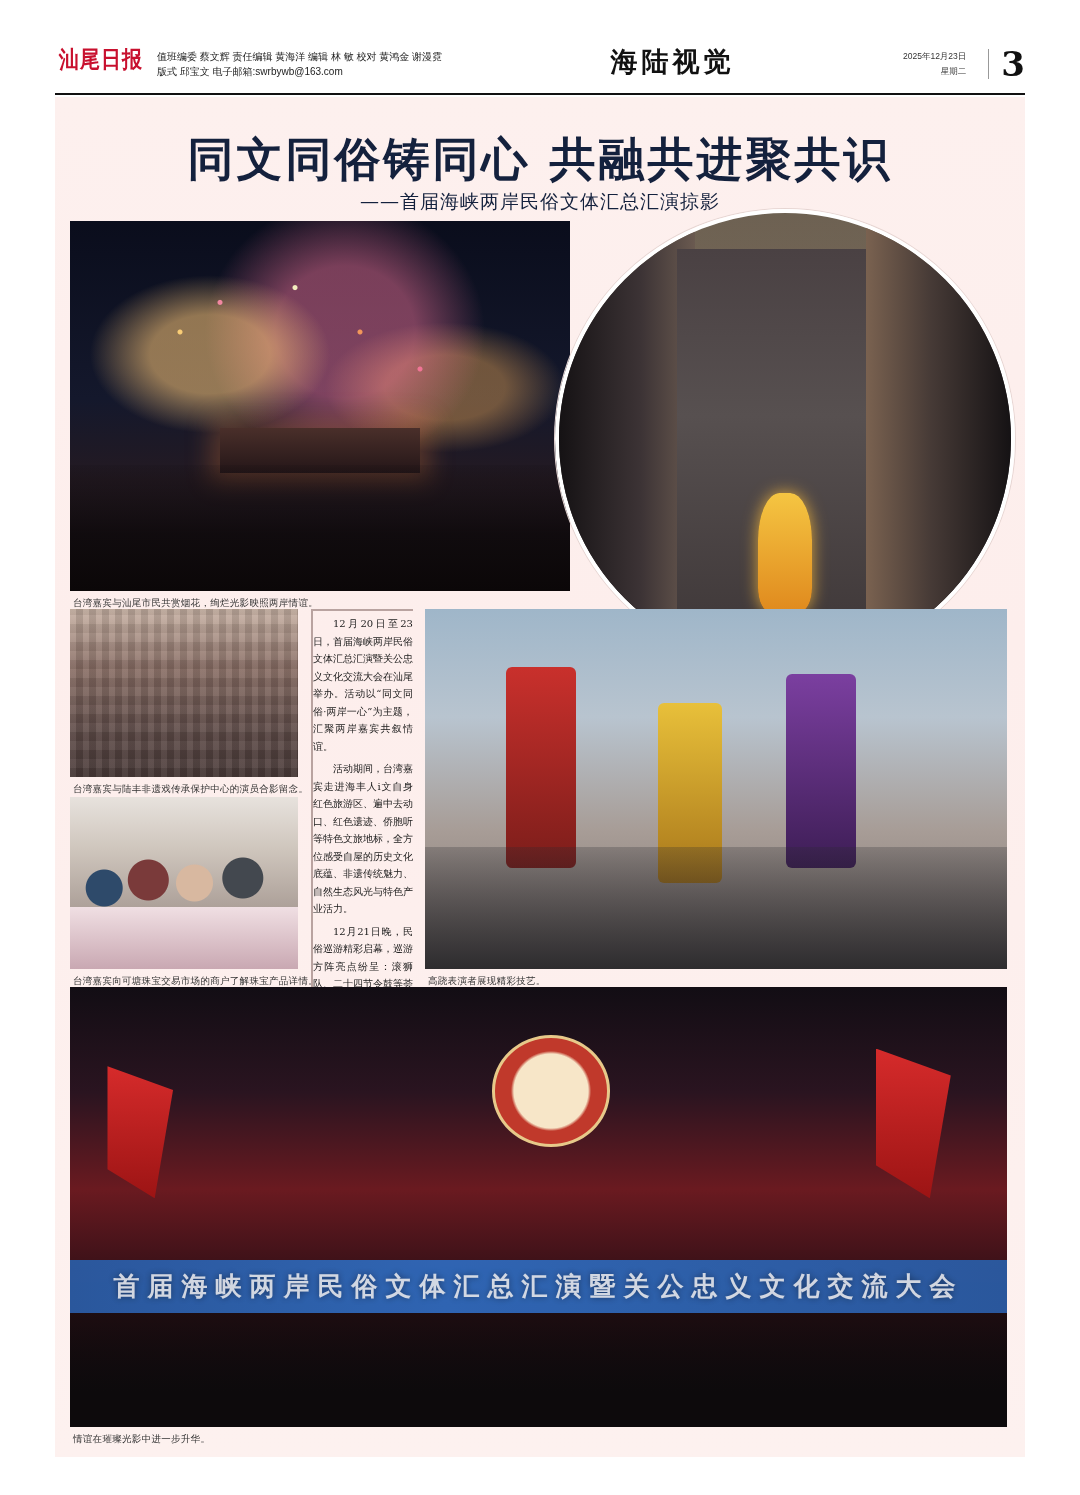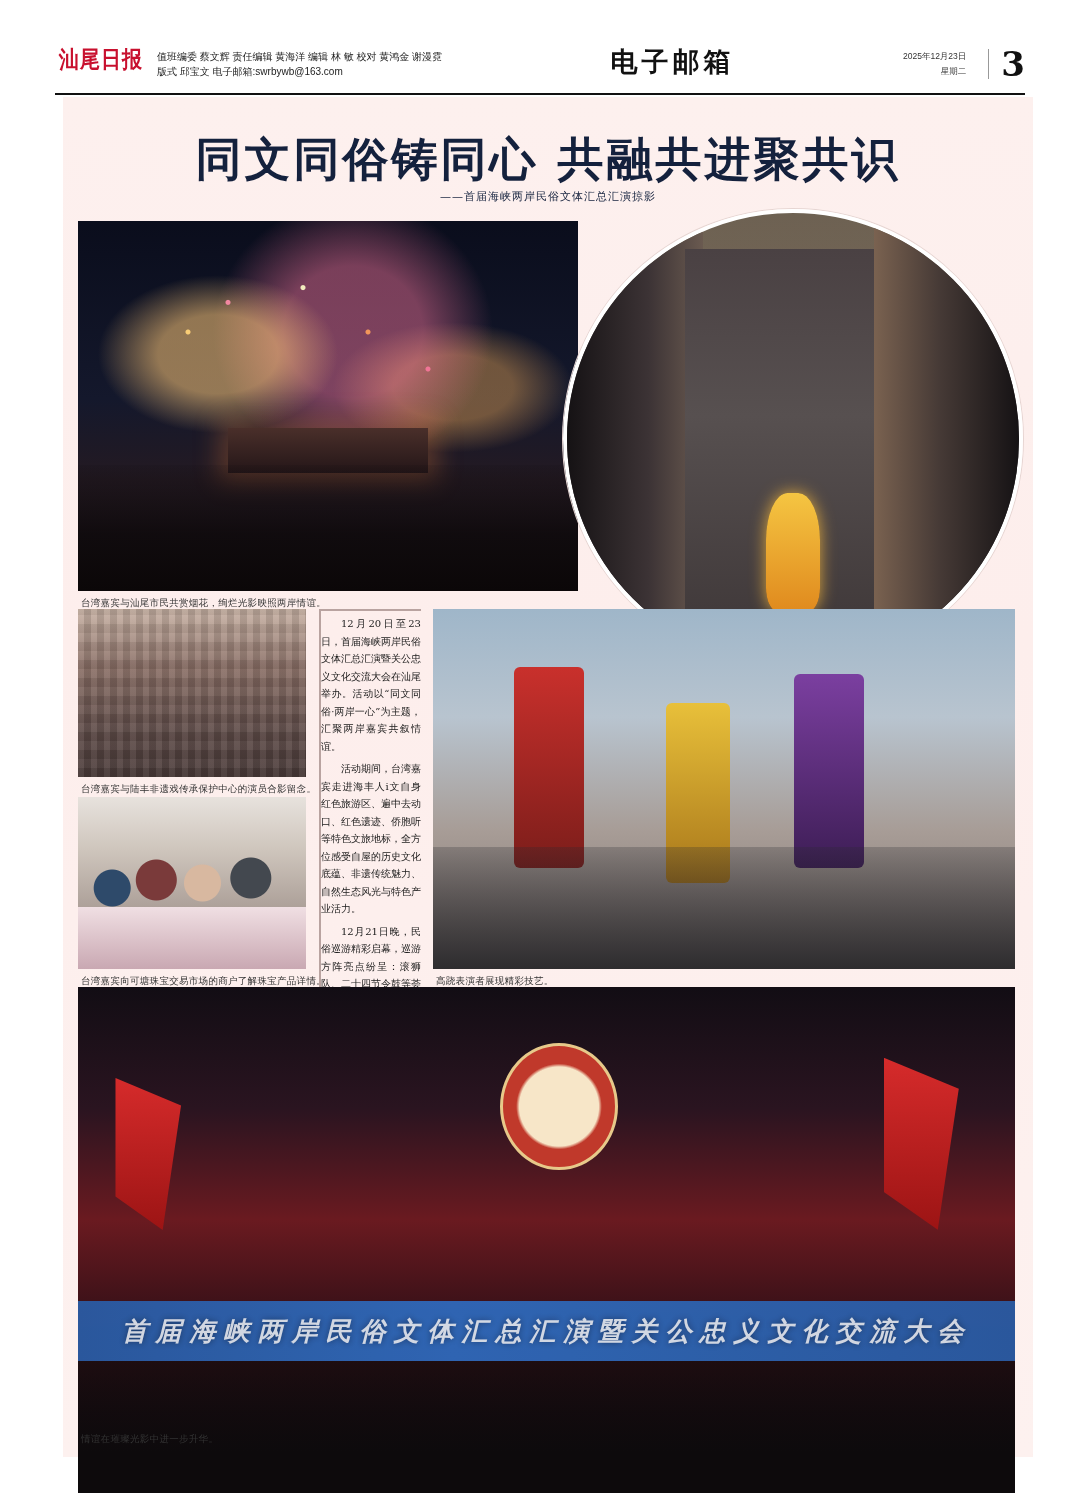--- a/index.html
+++ b/index.html
@@ -59,33 +59,32 @@
     width:1px;height:30px;background:#999;margin:0 12px;flex:0 0 auto;
   }
   .rule{
     position:absolute;left:55px;top:93px;width:970px;height:2px;background:#111;
   }
 
   
   .panel{
     position:absolute;left:55px;top:97px;width:970px;height:1360px;
     background:linear-gradient(180deg,#fdf0ee 0%,#fdeeec 40%,#fdf1ef 100%);
-    margin-left:8px;
   }
 
   .headline{
     position:absolute;left:0;top:32px;width:100%;
     text-align:center;
     font-family:"DejaVu Serif","Liberation Serif",serif;
     font-weight:bold;font-size:46px;letter-spacing:3px;color:#14213d;
     white-space:nowrap;
   }
   .subhead{
     position:absolute;left:0;top:92px;width:100%;
-    text-align:center;font-size:11px;color:#14213d;letter-spacing:1px;
+    text-align:center;font-size:19px;color:#14213d;letter-spacing:1px;
     font-family:"DejaVu Serif","Liberation Serif",serif;
   }
 
   
   .photo{position:absolute;overflow:hidden;background:#333;}
   .cap{
     position:absolute;font-size:9.5px;color:#333;letter-spacing:.3px;
     white-space:nowrap;
   }
 
@@ -168,22 +167,22 @@
   
   #p-stilt{left:370px;top:512px;width:582px;height:360px;
     background:linear-gradient(180deg,#9fb6c9 0%,#b8c4cf 30%,#a79c96 62%,#7d7470 100%);}
   #p-stilt .crowdbar{
     position:absolute;left:0;bottom:0;width:100%;height:34%;
     background:linear-gradient(180deg,rgba(40,40,46,.25),rgba(26,26,30,.8));
   }
   #p-stilt .fig{position:absolute;border-radius:6px;}
 
   
-  #p-stage{left:15px;top:890px;width:937px;height:506px;
-    background:linear-gradient(180deg,#120d14 0%,#2a1420 24%,#6a1a20 46%,#3a1118 64%,#120d12 100%);font-style:italic;}
+  #p-stage{left:15px;top:890px;width:937px;height:440px;
+    background:linear-gradient(180deg,#120d14 0%,#2a1420 24%,#6a1a20 46%,#3a1118 64%,#120d12 100%);}
   #p-stage .seal{
     position:absolute;left:45%;top:11%;width:12%;height:24%;border-radius:50%;
     background:radial-gradient(circle,#f7e6c8 0 48%, #c0392b 52% 100%);
     border:3px solid #e7c98a;
   }
   #p-stage .banner{
     position:absolute;left:0;top:62%;width:100%;height:12%;
     background:linear-gradient(90deg,#2a5ea8 0%,#2f6cc0 40%,#2a5ea8 100%);
     opacity:.92;
     display:flex;align-items:center;justify-content:center;
@@ -226,21 +225,21 @@
 <div class="page">
 
   <div class="masthead">
     <div class="logo-box">
       <div class="logo-text">汕尾日报</div>
     </div>
     <div class="staff">
       <span class="row">值班编委 蔡文辉   责任编辑 黄海洋   编辑 林 敏   校对 黄鸿金 谢漫霓</span>
       <span class="row">版式 邱宝文   电子邮箱:swrbywb@163.com</span>
     </div>
-    <div class="center-title">电子邮箱</div>
+    <div class="center-title">海陆视觉</div>
     <div class="date-block">
       <div>2025年12月23日</div>
       <div>星期二</div>
     </div>
     <div class="divider-vert"></div>
     <div class="page-num">3</div>
   </div>
   <div class="rule"></div>
 
   <div class="panel">

